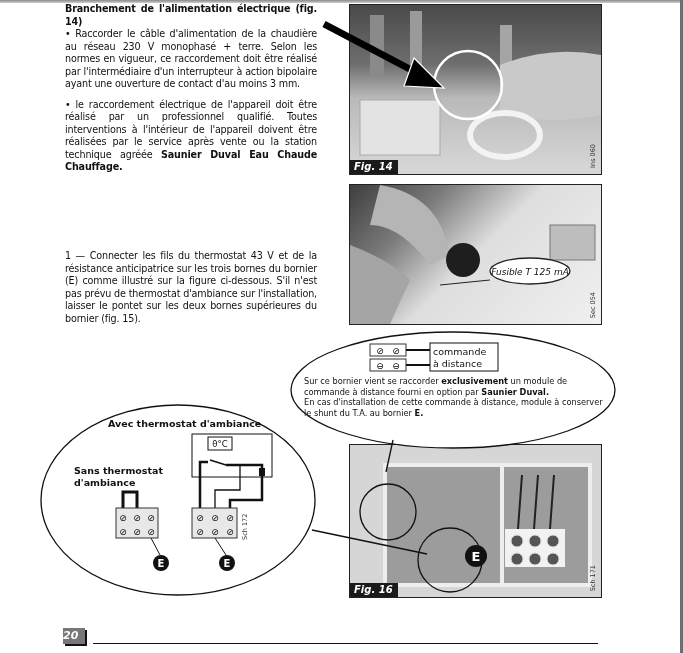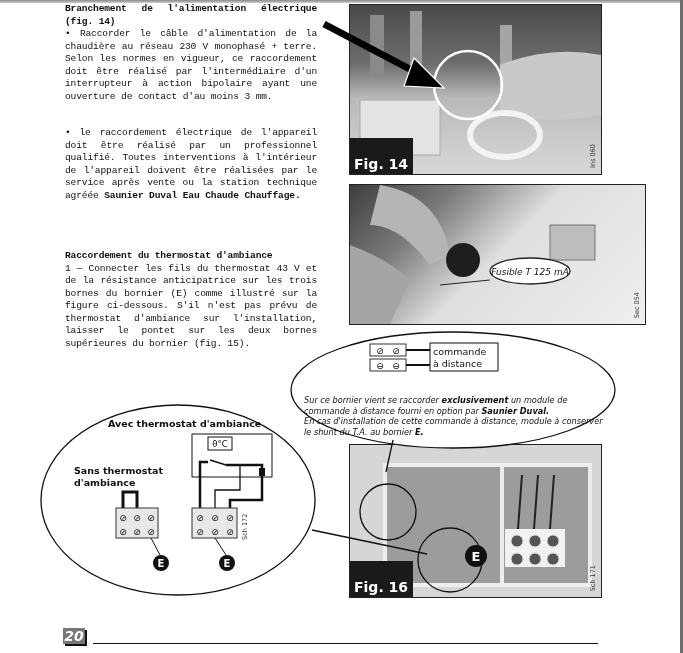--- a/index.html
+++ b/index.html
@@ -1,45 +1,44 @@
 <!DOCTYPE html>
 <html><head>
 <meta charset="utf-8">
 <style>
   html, body { margin:0; padding:0; }
   body { width:683px; height:653px; background:#ffffff; position:relative; overflow:hidden; font-family:"DejaVu Sans", sans-serif; color:#111; }
   .topbar { position:absolute; left:0; top:0; width:683px; height:3px; background:linear-gradient(#8a8a8a,#cfcfcf); }
   .rightbar { position:absolute; left:680px; top:0; width:3px; height:653px; background:#6d6d6d; }
-  .col { position:absolute; left:65px; width:252px; font-size:9.6px; line-height:12.5px; text-align:justify; letter-spacing:-0.15px;font-family:Liberation Mono, monospace; }
+  .col { position:absolute; left:65px; width:252px; font-size:9.6px; line-height:12.5px; text-align:justify; letter-spacing:-0.15px; }
   .col p { margin:0; }
   .col .h { font-weight:bold; }
   .col b { font-weight:bold; }
   .photo { position:absolute; border:1px solid #222; overflow:hidden; }
-  .photo .figlab { position:absolute; left:0; bottom:0; background:#1a1a1a; color:#fff; font-weight:bold; font-size:14px; padding:18px 5px 2px 4px; }
+  .photo .figlab { position:absolute; left:0; bottom:0; background:#1a1a1a; color:#fff; font-style:italic; font-weight:bold; font-size:10px; padding:1px 5px 2px 4px; }
   .photo .ref { position:absolute; right:4px; bottom:6px; writing-mode:vertical-rl; transform:rotate(180deg); font-size:6.5px; color:#333; }
   svg text { font-family:"DejaVu Sans", sans-serif; }
-  .bubble-text { position:absolute; left:304px; top:395px; width:300px; font-size:8.2px; line-height:10.5px; font-style:italic; color:#111; }
+  .bubble-text { position:absolute; left:304px; top:376px; width:300px; font-size:8.2px; line-height:10.5px; color:#111; }
   .bubble-text b { font-weight:bold; }
-  .pagenum { position:absolute; left:63px; top:628px; width:22px; height:16px; background:#777; color:#fff; font-style:italic; font-weight:bold; font-size:14px; text-align:center; line-height:16px; box-shadow:2px 2px 0 #111; }
+  .pagenum { position:absolute; left:63px; top:628px; width:22px; height:16px; background:#777; color:#fff; font-style:italic; font-weight:bold; font-size:11px; line-height:16px; box-shadow:2px 2px 0 #111; }
   .footline { position:absolute; left:93px; top:643px; width:505px; height:1px; background:#111; }
 </style>
 </head>
 <body>
 
 <div class="topbar"></div>
 <div class="rightbar"></div>
 
 <div class="col" style="top:3px;">
   <p class="h">Branchement de l'alimentation électrique (fig. 14)</p>
   <p>• Raccorder le câble d'alimentation de la chaudière au réseau 230 V monophasé + terre. Selon les normes en vigueur, ce raccordement doit être réalisé par l'intermédiaire d'un interrupteur à action bipolaire ayant une ouverture de contact d'au moins 3 mm.</p>
-  <p style="margin-top:24px;"><span>• le raccordement électrique de l'appareil doit être réalisé par un professionnel qualifié. Toutes interventions à l'intérieur de l'appareil doivent être réalisées par le service après vente ou la station technique agréée </span><b>Saunier Duval Eau Chaude Chauffage.</b></p>
+  <p style="margin-top:8px;"><span>• le raccordement électrique de l'appareil doit être réalisé par un professionnel qualifié. Toutes interventions à l'intérieur de l'appareil doivent être réalisées par le service après vente ou la station technique agréée </span><b>Saunier Duval Eau Chaude Chauffage.</b></p>
 </div>
 
 <div class="col" style="top:250px;">
-  <p class="h">Raccordement du thermostat d'ambiance</p>
   <p>1 — Connecter les fils du thermostat 43 V et de la résistance anticipatrice sur les trois bornes du bornier (E) comme illustré sur la figure ci-dessous. S'il n'est pas prévu de thermostat d'ambiance sur l'installation, laisser le pontet sur les deux bornes supérieures du bornier (fig. 15).</p>
 </div>
 
 <div class="photo" style="left:349px; top:4px; width:251px; height:169px; background:linear-gradient(180deg,#4a4a4a 0%,#6e6e6e 35%,#b9b9b9 55%,#d8d8d8 100%);">
   <svg width="251" height="169" style="position:absolute;left:0;top:0">
     <rect x="20" y="10" width="14" height="60" fill="#8a8a8a"></rect>
     <rect x="60" y="6" width="12" height="65" fill="#9a9a9a"></rect>
     <rect x="150" y="20" width="12" height="50" fill="#a5a5a5"></rect>
     <path d="M150 60 Q200 40 251 50 L251 110 Q200 120 150 110 Z" fill="#c9c9c9"></path>
     <rect x="10" y="95" width="80" height="55" fill="#e3e3e3" stroke="#aaa"></rect>
@@ -48,21 +47,21 @@
   </svg>
   <span class="figlab">Fig. 14</span>
   <span class="ref">Ins 060</span>
 </div>
 
 <svg width="140" height="90" style="position:absolute;left:318px;top:18px;">
   <line x1="6" y1="6" x2="105" y2="58" stroke="#000" stroke-width="7"></line>
   <polygon points="96,40 126,70 86,68" fill="#000" stroke="#fff" stroke-width="1.2"></polygon>
 </svg>
 
-<div class="photo" style="left:349px; top:184px; width:251px; height:139px; background:linear-gradient(135deg,#3e3e3e 0%,#7a7a7a 25%,#dedede 50%,#f0f0f0 100%);padding-left:44px;">
+<div class="photo" style="left:349px; top:184px; width:251px; height:139px; background:linear-gradient(135deg,#3e3e3e 0%,#7a7a7a 25%,#dedede 50%,#f0f0f0 100%);">
   <svg width="251" height="139" style="position:absolute;left:0;top:0">
     <path d="M30 0 Q90 10 100 70 L80 80 Q50 40 20 40 Z" fill="#b5b5b5"></path>
     <path d="M0 60 Q40 75 60 95 L40 139 L0 139 Z" fill="#a5a5a5"></path>
     <circle cx="113" cy="75" r="17" fill="#1e1e1e"></circle>
     <rect x="200" y="40" width="45" height="35" fill="#bdbdbd" stroke="#777"></rect>
     <line x1="90" y1="100" x2="140" y2="95" stroke="#222" stroke-width="1"></line>
     <ellipse cx="180" cy="86" rx="40" ry="13" fill="#fff" stroke="#222" stroke-width="1.3"></ellipse>
     <text x="180" y="90" text-anchor="middle" font-size="9" font-style="italic" fill="#111">Fusible T 125 mA</text>
   </svg>
   <span class="ref">Sec 054</span>

